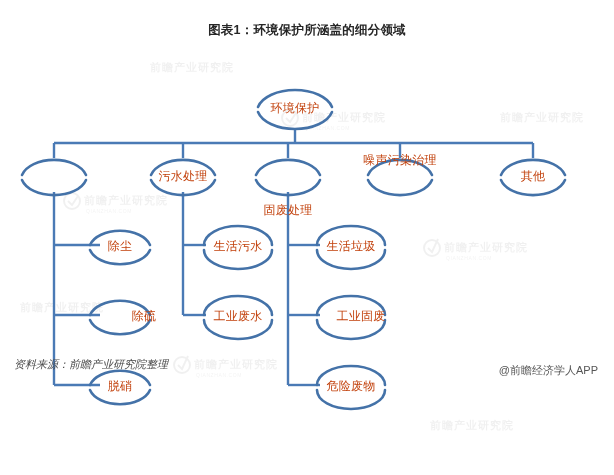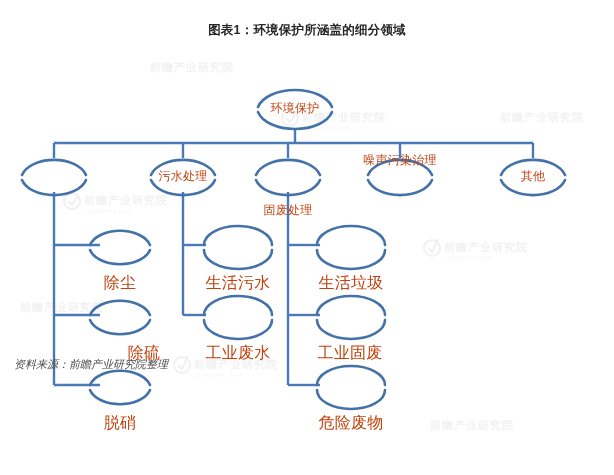--- a/index.html
+++ b/index.html
@@ -54,21 +54,21 @@
     position: absolute;
     transform: translate(-50%, -50%);
     font-size: 12px;
     color: #c2410c;
     white-space: nowrap;
     letter-spacing: 0.3px;
     z-index: 4;
   }
   .node-label.lvl1 { font-size: 12px; }
   .node-label.lvl2 { font-size: 12px; }
-  .node-label.lvl3 { font-size: 16px; margin-top: 37px; }
+  .node-label.lvl3 { font-size: 12px; }
 
   
   .footer-source {
     position: absolute;
     left: 14px;
     bottom: 20px;
     font-size: 11px;
     font-style: italic;
     color: #4a4a4a;
     white-space: nowrap;
@@ -231,35 +231,36 @@
   <div class="node-label lvl2" style="left:533px; top:176px;text-align:right;">其他</div>
 
   <div class="node-label lvl3" style="left:120px; top:246px;">除尘</div>
   <div class="node-label lvl3" style="left:120px; top:316px;padding-left:48px;">除硫</div>
   <div class="node-label lvl3" style="left:120px; top:386px;">脱硝</div>
 
   <div class="node-label lvl3" style="left:238px; top:246px;">生活污水</div>
   <div class="node-label lvl3" style="left:238px; top:316px;">工业废水</div>
 
   <div class="node-label lvl3" style="left:351px; top:246px;">生活垃圾</div>
-  <div class="node-label lvl3" style="left:350px; top:316px;">工业固废</div>
+  <div class="node-label lvl3" style="left:361px; top:316px;">工业固废</div>
   <div class="node-label lvl3" style="left:351px; top:386px;">危险废物</div>
 
   <div class="wm" style="left:84px; top:193px;">前瞻产业研究院</div>
   <div class="wm-sub" style="left:86px; top:208px;">QIANZHAN.COM</div>
 
   <div class="wm" style="left:302px; top:110px;">前瞻产业研究院</div>
   <div class="wm-sub" style="left:304px; top:125px;">QIANZHAN.COM</div>
 
   <div class="wm" style="left:194px; top:357px;">前瞻产业研究院</div>
   <div class="wm-sub" style="left:196px; top:372px;">QIANZHAN.COM</div>
 
   <div class="wm" style="left:444px; top:240px;">前瞻产业研究院</div>
   <div class="wm-sub" style="left:446px; top:255px;">QIANZHAN.COM</div>
 
   <div class="wm" style="left:430px; top:418px;">前瞻产业研究院</div>
   <div class="wm" style="left:150px; top:60px;">前瞻产业研究院</div>
   <div class="wm" style="left:500px; top:110px;">前瞻产业研究院</div>
   <div class="wm" style="left:20px; top:300px;">前瞻产业研究院</div>
 
   <div class="footer-source">资料来源：前瞻产业研究院整理</div>
+  <div class="footer-brand">@前瞻经济学人APP</div>
 
 </div>
 
 </body></html>

